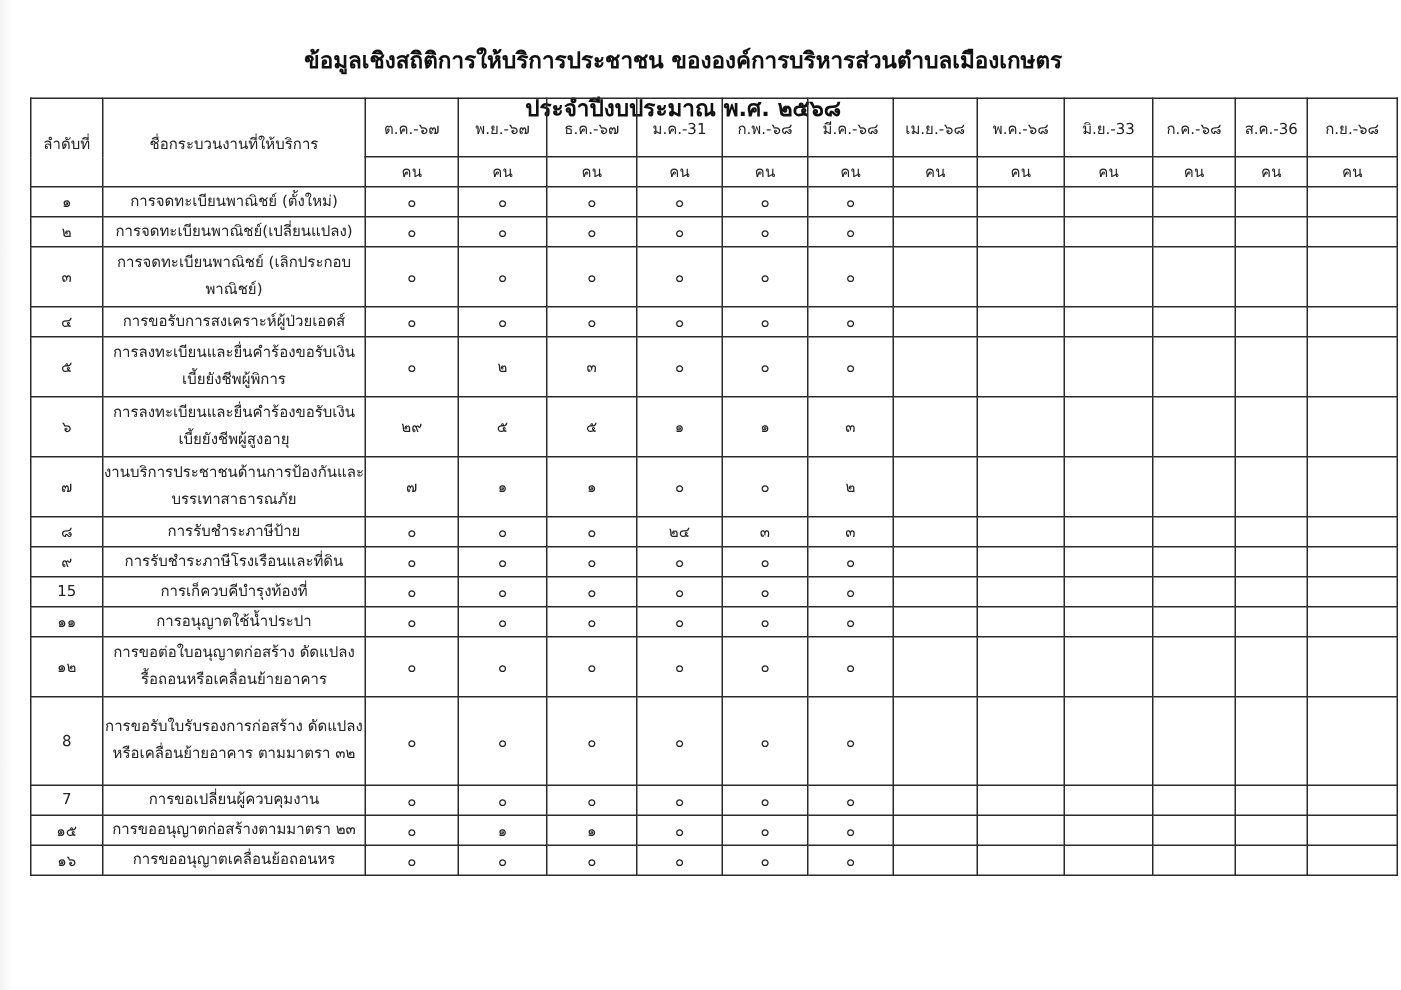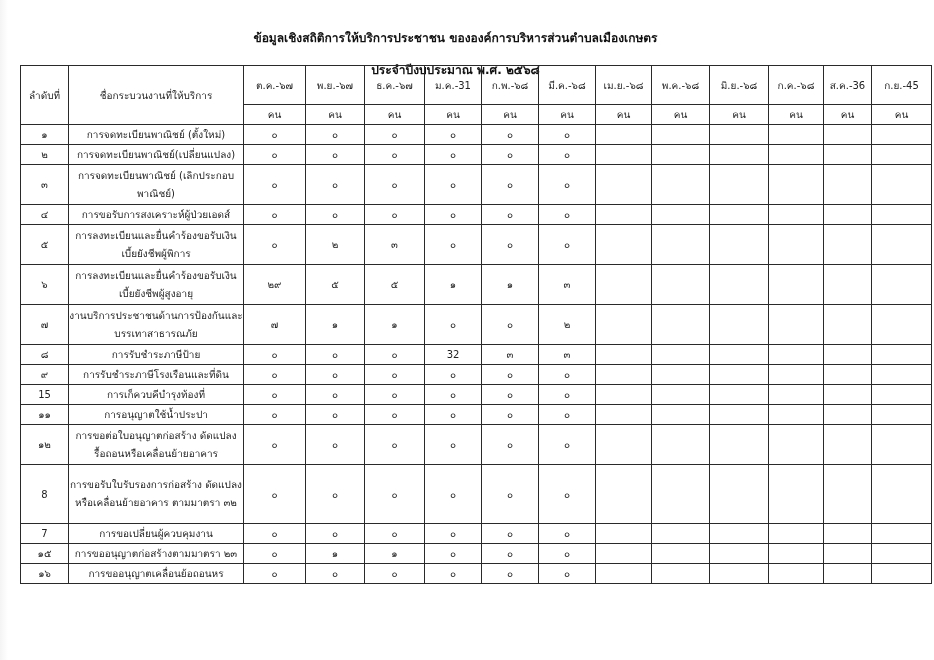--- a/index.html
+++ b/index.html
@@ -1,18 +1,18 @@
 <!DOCTYPE html>
 <html><head>
 <meta charset="utf-8">
 <style>
   html, body { margin:0; padding:0; background:#ffffff; }
   body { width:934px; height:660px; position:relative; overflow:hidden;
          font-family:"DejaVu Sans", sans-serif; color:#1a1a1a; }
-  .title { position:absolute; left:0; width:911px; text-align:center; font-size:12px; font-weight:bold; color:#111; }
+  .title { position:absolute; left:0; width:911px; text-align:center; font-size:15px; font-weight:bold; color:#111; }
   .t1 { top:28px; }
   .t2 { top:60px; }
   .left-shade { position:absolute; left:0; top:0; width:8px; height:660px;
                 background:linear-gradient(to right,#f4f4f4,#ffffff); }
   table.stats { position:absolute; left:20px; top:65px; border-collapse:collapse; table-layout:fixed; }
   table.stats td, table.stats th { border:1.3px solid #2a2a2a; padding:0; font-weight:normal;
        font-size:10px; text-align:center; vertical-align:middle; color:#222; }
   th.hdr { height:38px; }
   th.unit { height:19px; }
   td.name { text-align:left; padding-left:2px; line-height:18px; font-size:10.5px; }
@@ -51,24 +51,24 @@
       <th rowspan="2" class="hdr">ลำดับที่</th>
       <th rowspan="2" class="hdr">ชื่อกระบวนงานที่ให้บริการ</th>
       <th class="hdr">ต.ค.-๖๗</th>
       <th class="hdr">พ.ย.-๖๗</th>
       <th class="hdr">ธ.ค.-๖๗</th>
       <th class="hdr">ม.ค.-31</th>
       <th class="hdr">ก.พ.-๖๘</th>
       <th class="hdr">มี.ค.-๖๘</th>
       <th class="hdr">เม.ย.-๖๘</th>
       <th class="hdr">พ.ค.-๖๘</th>
-      <th class="hdr">มิ.ย.-๖๘</th>
+      <th class="hdr">มิ.ย.-33</th>
       <th class="hdr">ก.ค.-๖๘</th>
       <th class="hdr">ส.ค.-36</th>
-      <th class="hdr">ก.ย.-45</th>
+      <th class="hdr">ก.ย.-๖๘</th>
     </tr>
     <tr>
       <th class="unit">คน</th>
       <th class="unit">คน</th>
       <th class="unit">คน</th>
       <th class="unit">คน</th>
       <th class="unit">คน</th>
       <th class="unit">คน</th>
       <th class="unit">คน</th>
       <th class="unit">คน</th>
@@ -190,21 +190,21 @@
         <td class="num"></td>
         <td class="num"></td>
         <td class="num"></td>
       </tr>
       <tr class="h1">
         <td class="idx">๘</td>
         <td class="name">การรับชำระภาษีป้าย</td>
         <td class="num">๐</td>
         <td class="num">๐</td>
         <td class="num">๐</td>
-        <td class="num">32</td>
+        <td class="num">๒๔</td>
         <td class="num">๓</td>
         <td class="num">๓</td>
         <td class="num"></td>
         <td class="num"></td>
         <td class="num"></td>
         <td class="num"></td>
         <td class="num"></td>
         <td class="num"></td>
       </tr>
       <tr class="h1">

